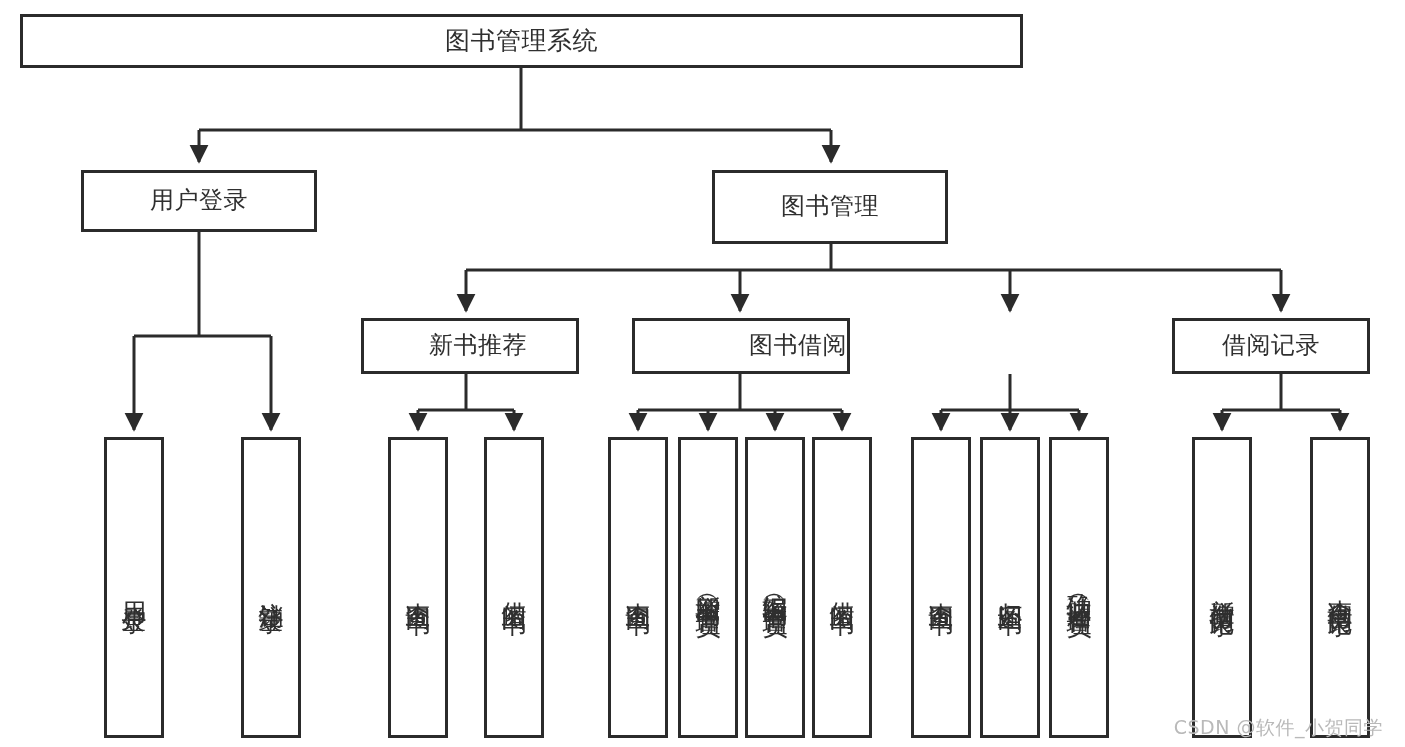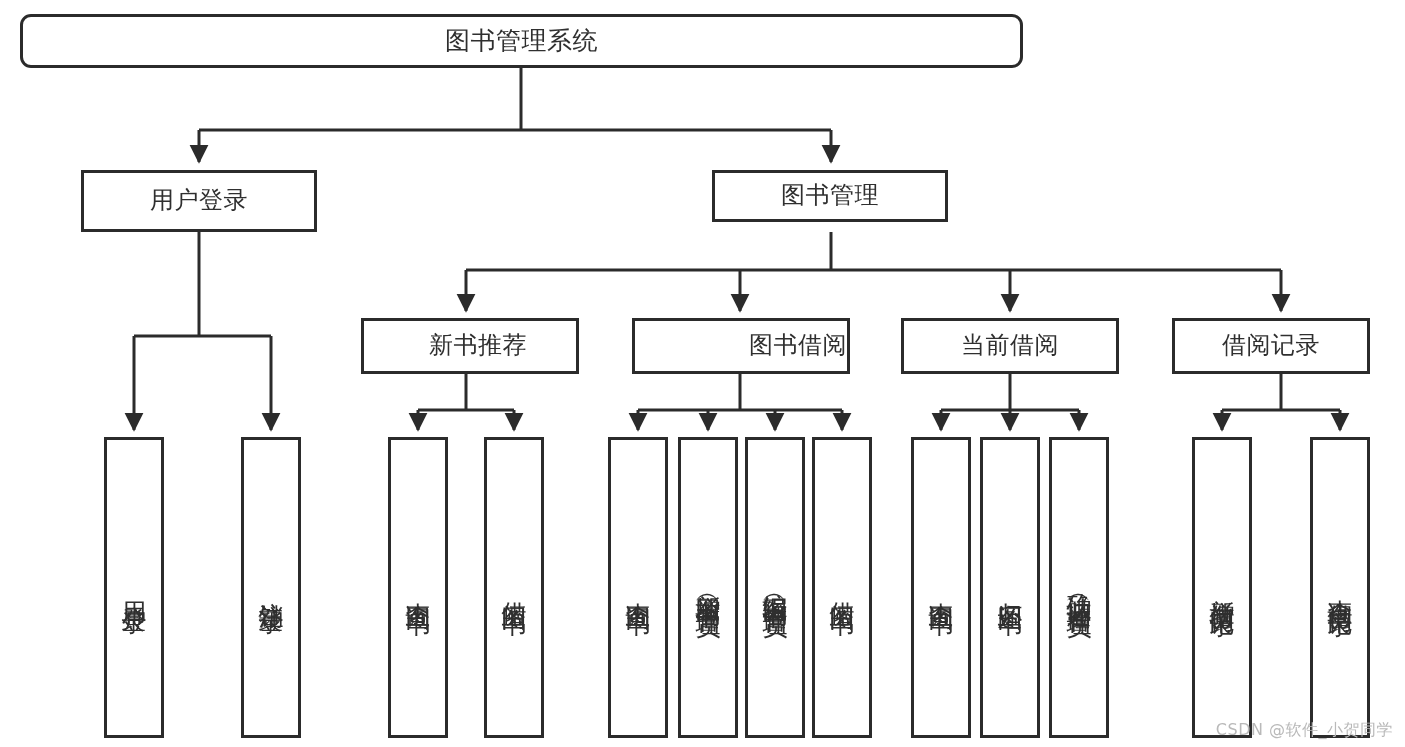--- a/index.html
+++ b/index.html
@@ -57,23 +57,23 @@
   }
   .node.leaf .node-label {
     writing-mode: vertical-rl;
     text-orientation: upright;
     line-height: 1.08;
     letter-spacing: 3px;
     white-space: nowrap;
   }
   #watermark {
     position: absolute;
-    right: 12px;
+    right: 22px;
     bottom: 6px;
-    font-size: 16px;
+    font-size: 19px;
     color: #b9b9b9;
     letter-spacing: 0.5px;
     white-space: nowrap;
     user-select: none;
   }
 </style>
 </head>
 <body>
 
 <div id="diagram-canvas">
@@ -121,43 +121,40 @@
       <path d="M 1010 410 L 1010 430" marker-end="url(#arrow)"></path>
       <path d="M 1079 410 L 1079 430" marker-end="url(#arrow)"></path>
 
       <path d="M 1281 374 L 1281 410"></path>
       <path d="M 1222 410 L 1340 410"></path>
       <path d="M 1222 410 L 1222 430" marker-end="url(#arrow)"></path>
       <path d="M 1340 410 L 1340 430" marker-end="url(#arrow)"></path>
     </g>
   </svg>
 
-  <div class="node root" style="left:20px; top:14px; width:1003px; height:54px;border-radius:11px;">
+  <div class="node root" style="left:20px; top:14px; width:1003px; height:54px;">
     <span class="node-label">图书管理系统</span>
   </div>
 
   <div class="node branch" style="left:81px; top:170px; width:236px; height:62px;">
     <span class="node-label">用户登录</span>
   </div>
 
-  <div class="node branch" style="left:712px; top:170px; width:236px; height:52px;">
+  <div class="node branch" style="left:712px; top:170px; width:236px; height:74px;">
     <span class="node-label">图书管理</span>
   </div>
 
   <div class="node branch" style="left:361px; top:318px; width:218px; height:56px;padding-left:16px;">
     <span class="node-label">新书推荐</span>
   </div>
 
   <div class="node branch" style="left:632px; top:318px; width:218px; height:56px;justify-content:flex-end;">
     <span class="node-label">图书借阅</span>
   </div>
 
-  <div class="node branch" style="left:901px; top:318px; width:218px; height:56px;">
-    <span class="node-label">当前借阅</span>
-  </div>
 
   <div class="node branch" style="left:1172px; top:318px; width:198px; height:56px;">
     <span class="node-label">借阅记录</span>
   </div>
 
   <div class="node leaf" style="left:104px; top:437px; width:60px; height:301px;">
     <span class="node-label">用户登录</span>
   </div>
 
   <div class="node leaf" style="left:241px; top:437px; width:60px; height:301px;">

